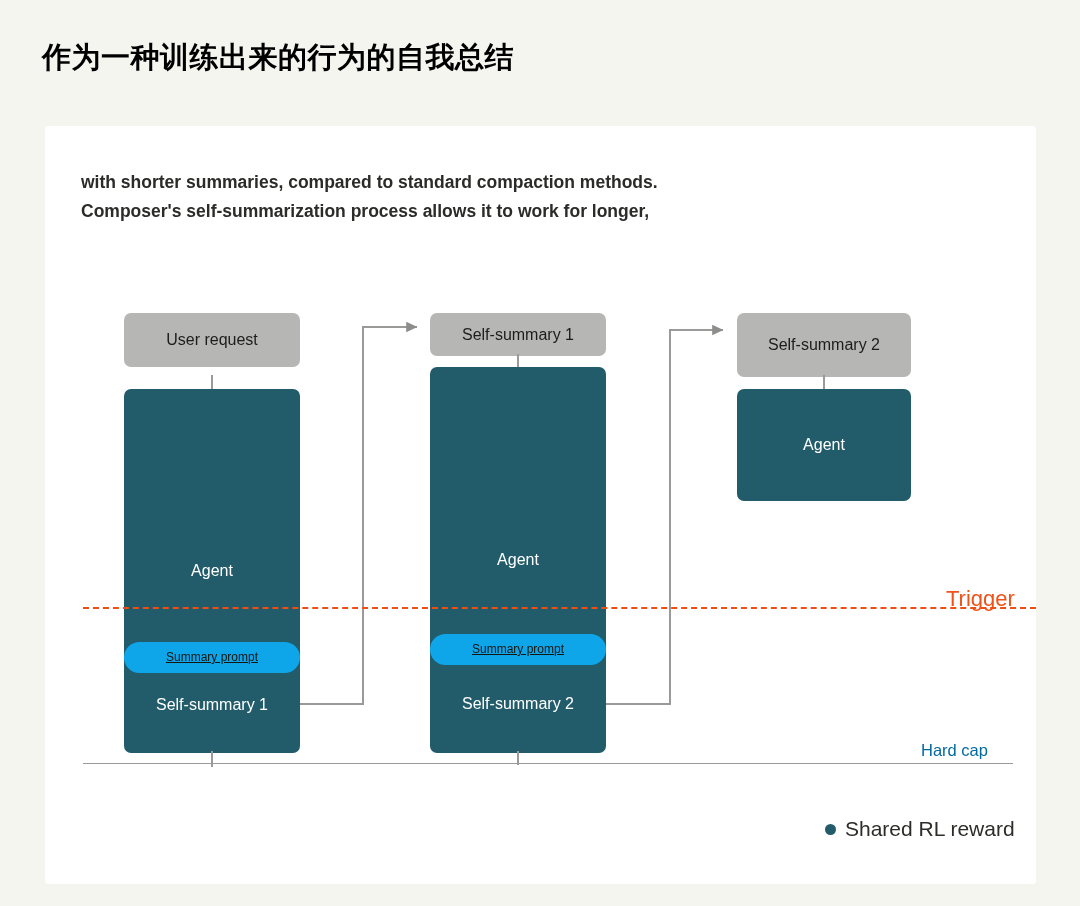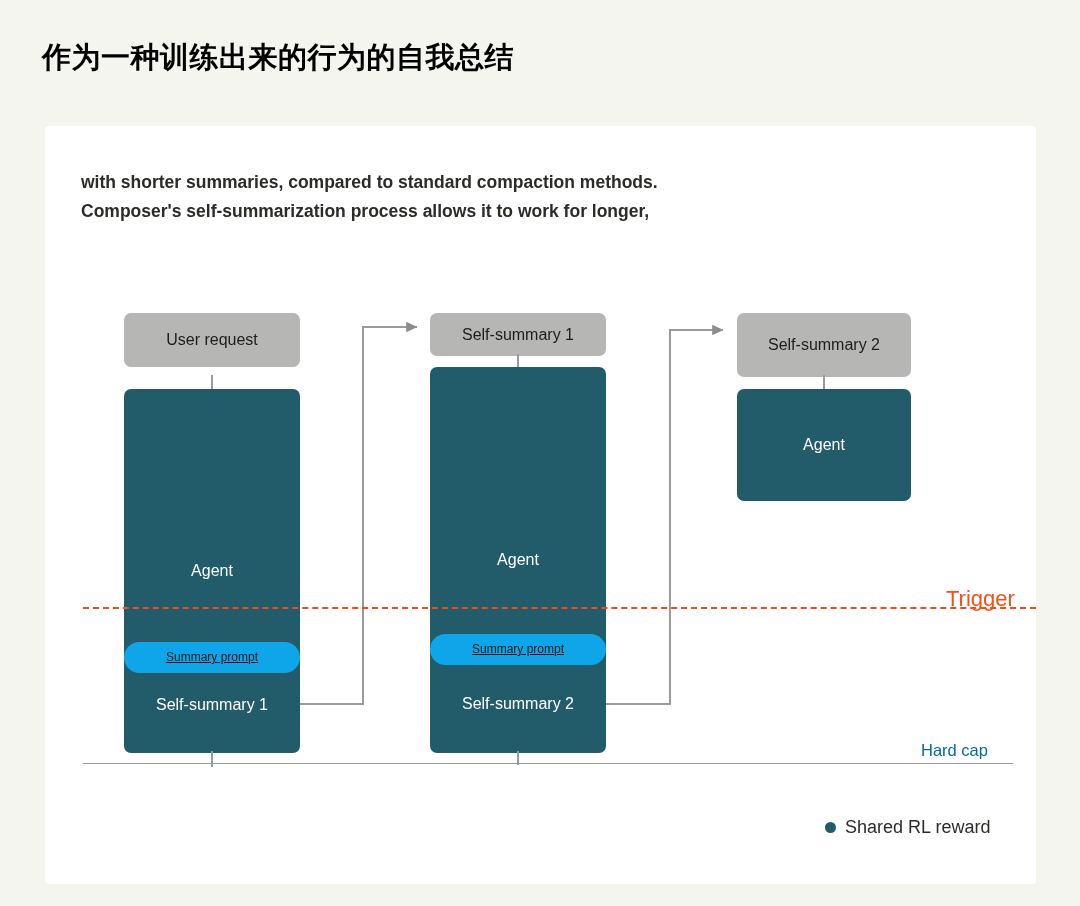--- a/index.html
+++ b/index.html
@@ -120,21 +120,21 @@
     font-size: 16.5px;
     color: #0369a1;
     white-space: nowrap;
   }
 
   .legend {
     position: absolute;
     display: flex;
     align-items: center;
     gap: 9px;
-    font-size: 18px;
+    font-size: 21px;
     color: #2c2c29;
     white-space: nowrap;
   }
   .legend-dot {
     width: 11px;
     height: 11px;
     border-radius: 50%;
     background: #225c6b;
     display: inline-block;
   }

